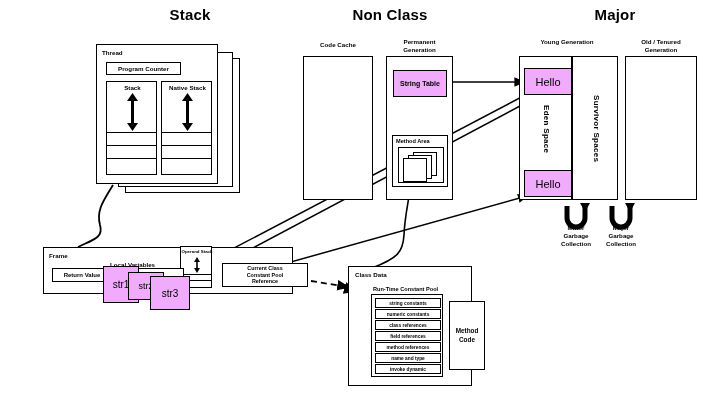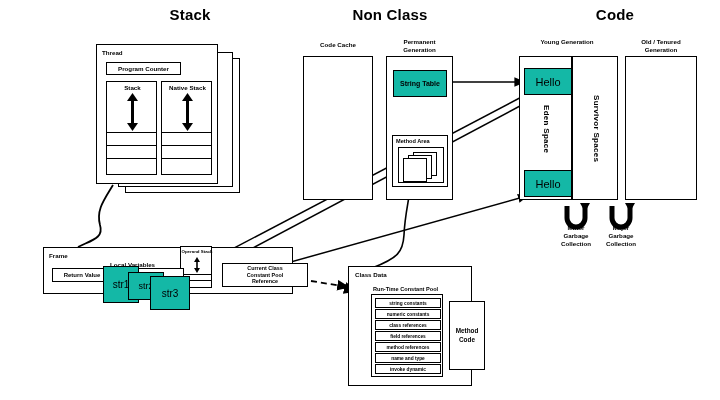--- a/index.html
+++ b/index.html
@@ -46,21 +46,21 @@
     line-height: 1.25;
     color: #000;
   }
   .blabel {
     font-size: 6.2px;
     font-weight: bold;
     color: #000;
   }
 
   .blue {
-    background: #14b8a6;
+    background: #f0abfc;
     border: 1.8px solid #000;
   }
 
   
   .ctr {
     display: flex;
     align-items: center;
     justify-content: center;
     text-align: center;
   }
@@ -108,21 +108,21 @@
 
   <path d="M567,206 L567,218 A9,9 0 0 0 585,218 L585,206" fill="none" stroke="#000" stroke-width="5" stroke-linecap="butt"></path>
   <path d="M585,212 l-5,-9 l10,0 z" fill="#000"></path>
 
   <path d="M612,206 L612,218 A9,9 0 0 0 630,218 L630,206" fill="none" stroke="#000" stroke-width="5" stroke-linecap="butt"></path>
   <path d="M630,212 l-5,-9 l10,0 z" fill="#000"></path>
 </svg>
 
 <div class="abs section-title" style="left:95px; top:6px; width:190px;">Stack</div>
 <div class="abs section-title" style="left:300px; top:6px; width:180px;">Non Class</div>
-<div class="abs section-title" style="left:520px; top:6px; width:190px;">Code</div>
+<div class="abs section-title" style="left:520px; top:6px; width:190px;">Major</div>
 
 <div class="abs box" style="left:125px; top:58px; width:115px; height:135px; z-index:1;"></div>
 <div class="abs box" style="left:118px; top:52px; width:115px; height:135px; z-index:2;"></div>
 
 <div class="abs box" style="left:96px; top:44px; width:122px; height:140px; z-index:3;">
   <div class="abs blabel" style="left:5px; top:4px;">Thread</div>
 
   <div class="abs box-thin box ctr" style="left:9px; top:17px; width:75px; height:13px; font-size:6.2px; font-weight:bold;">Program Counter</div>
 
   <div class="abs box" style="left:9px; top:36px; width:51px; height:94px;">

